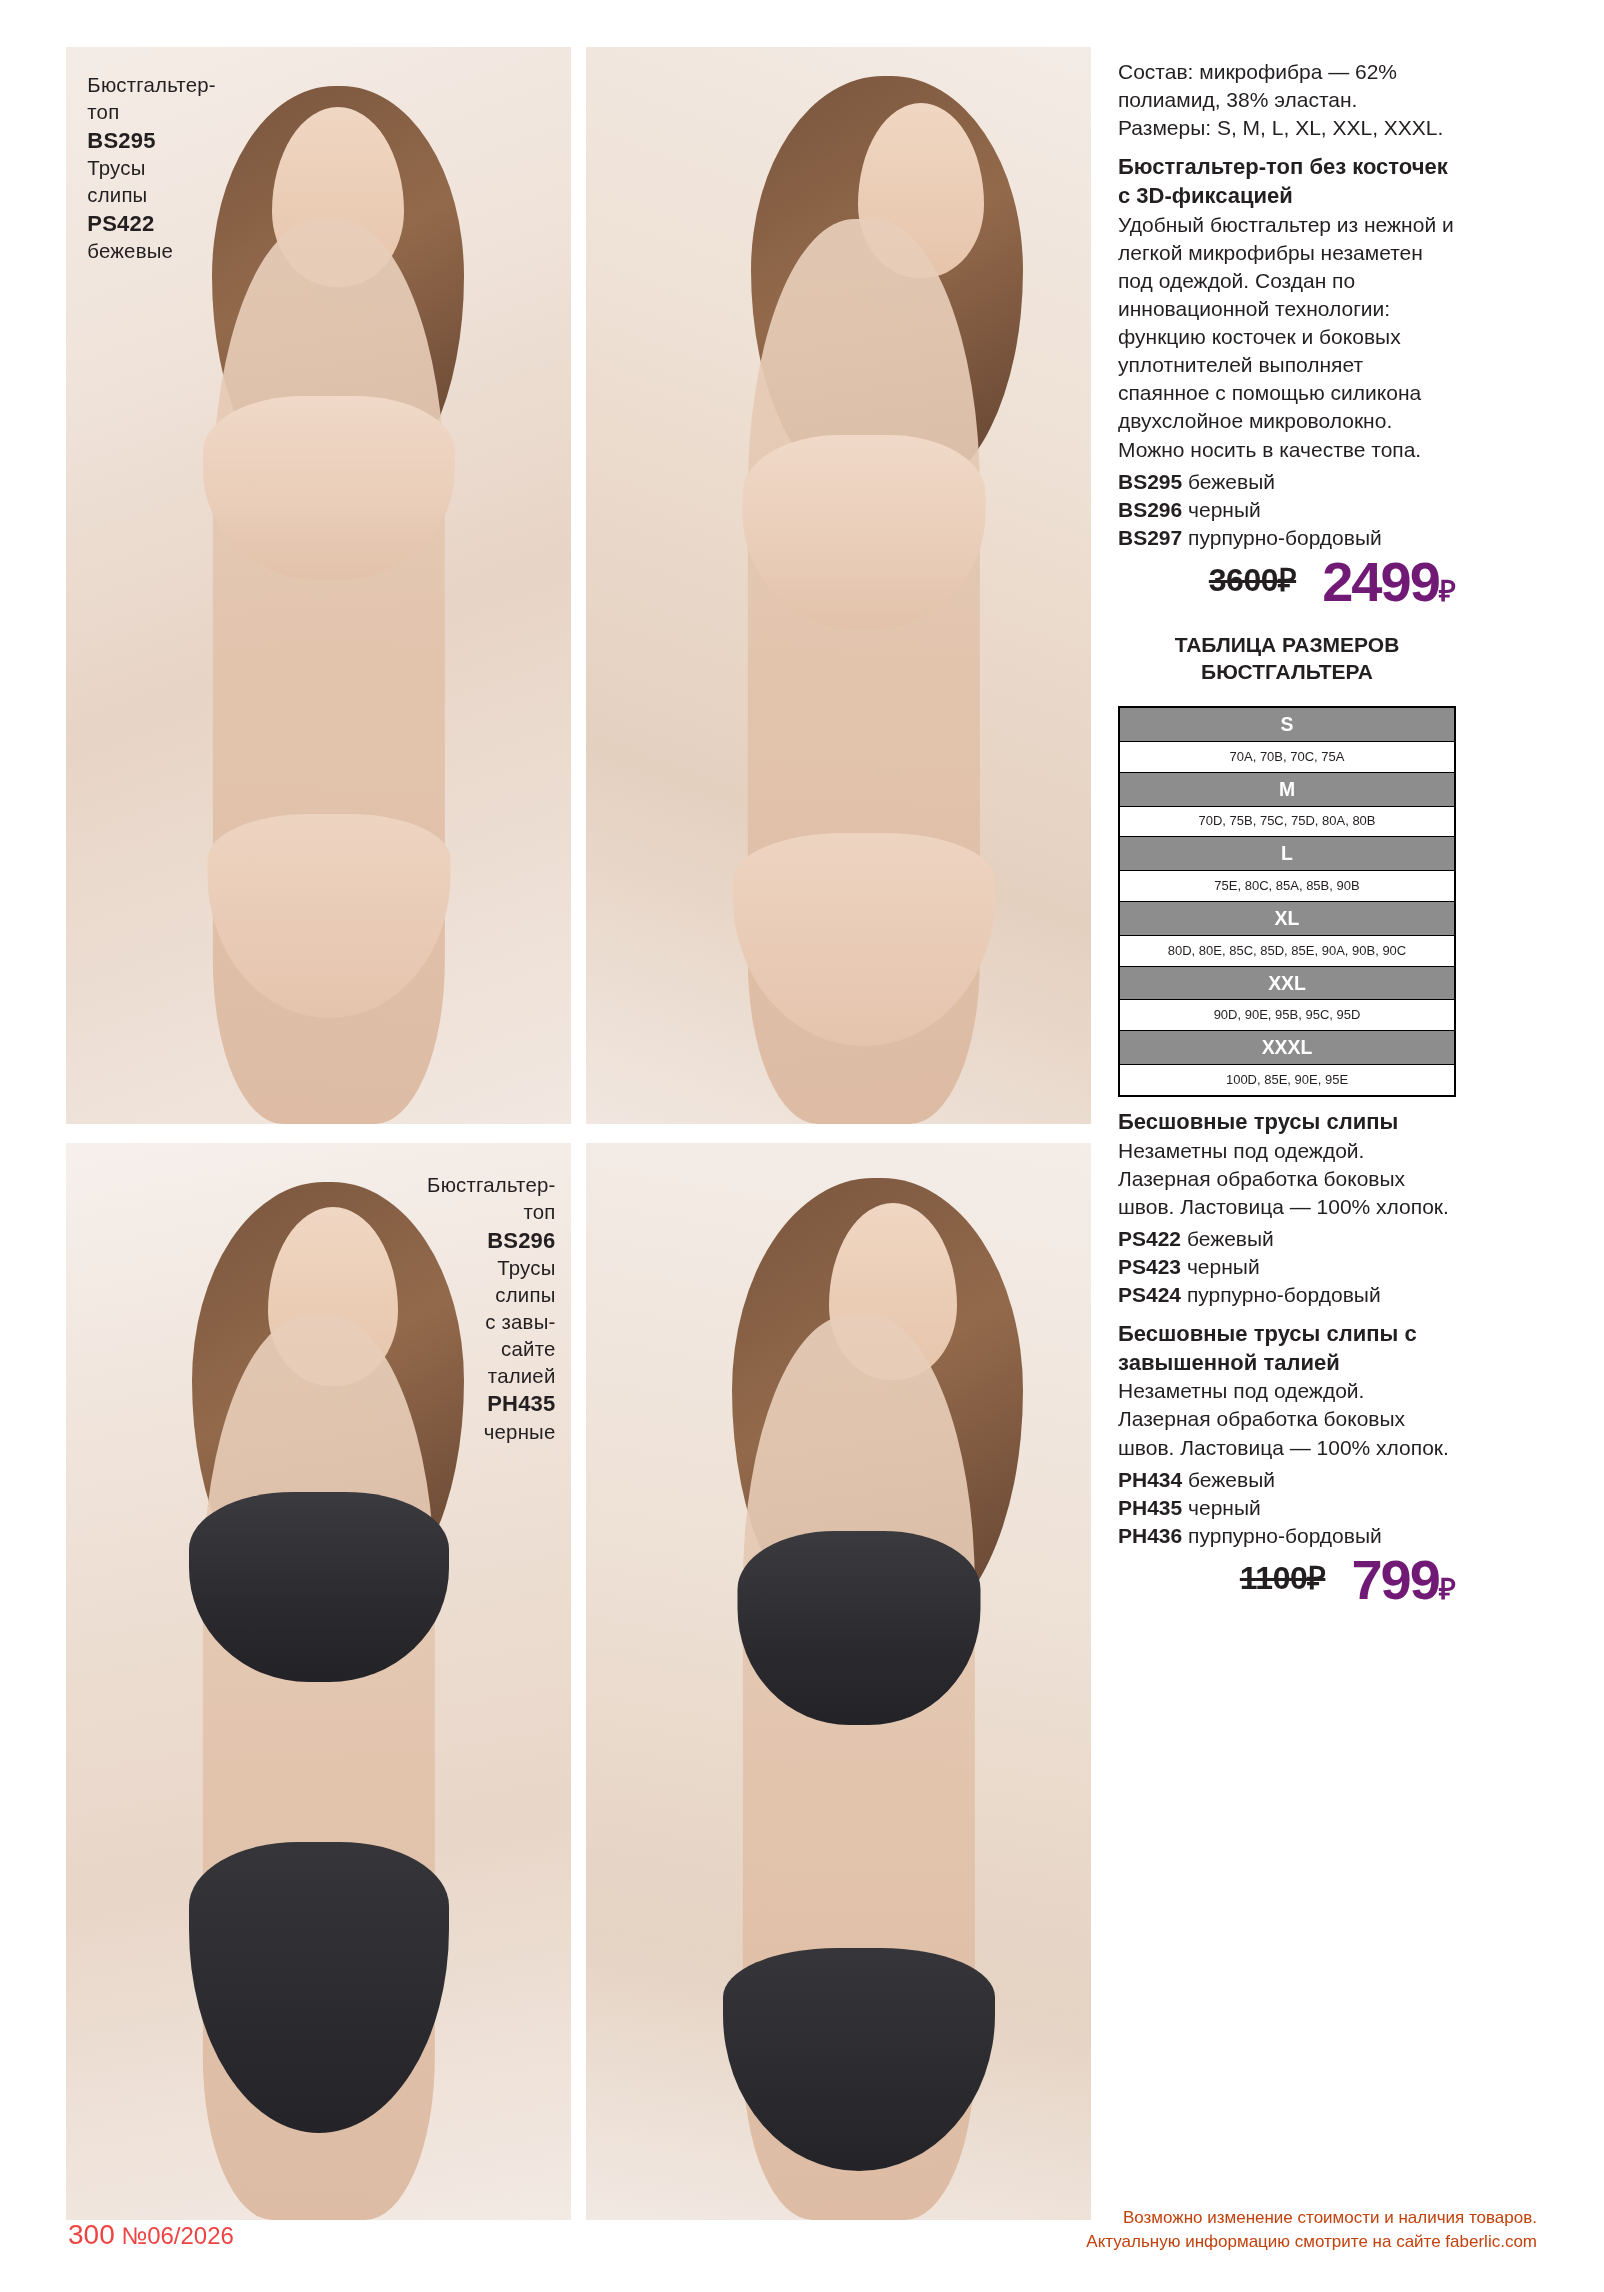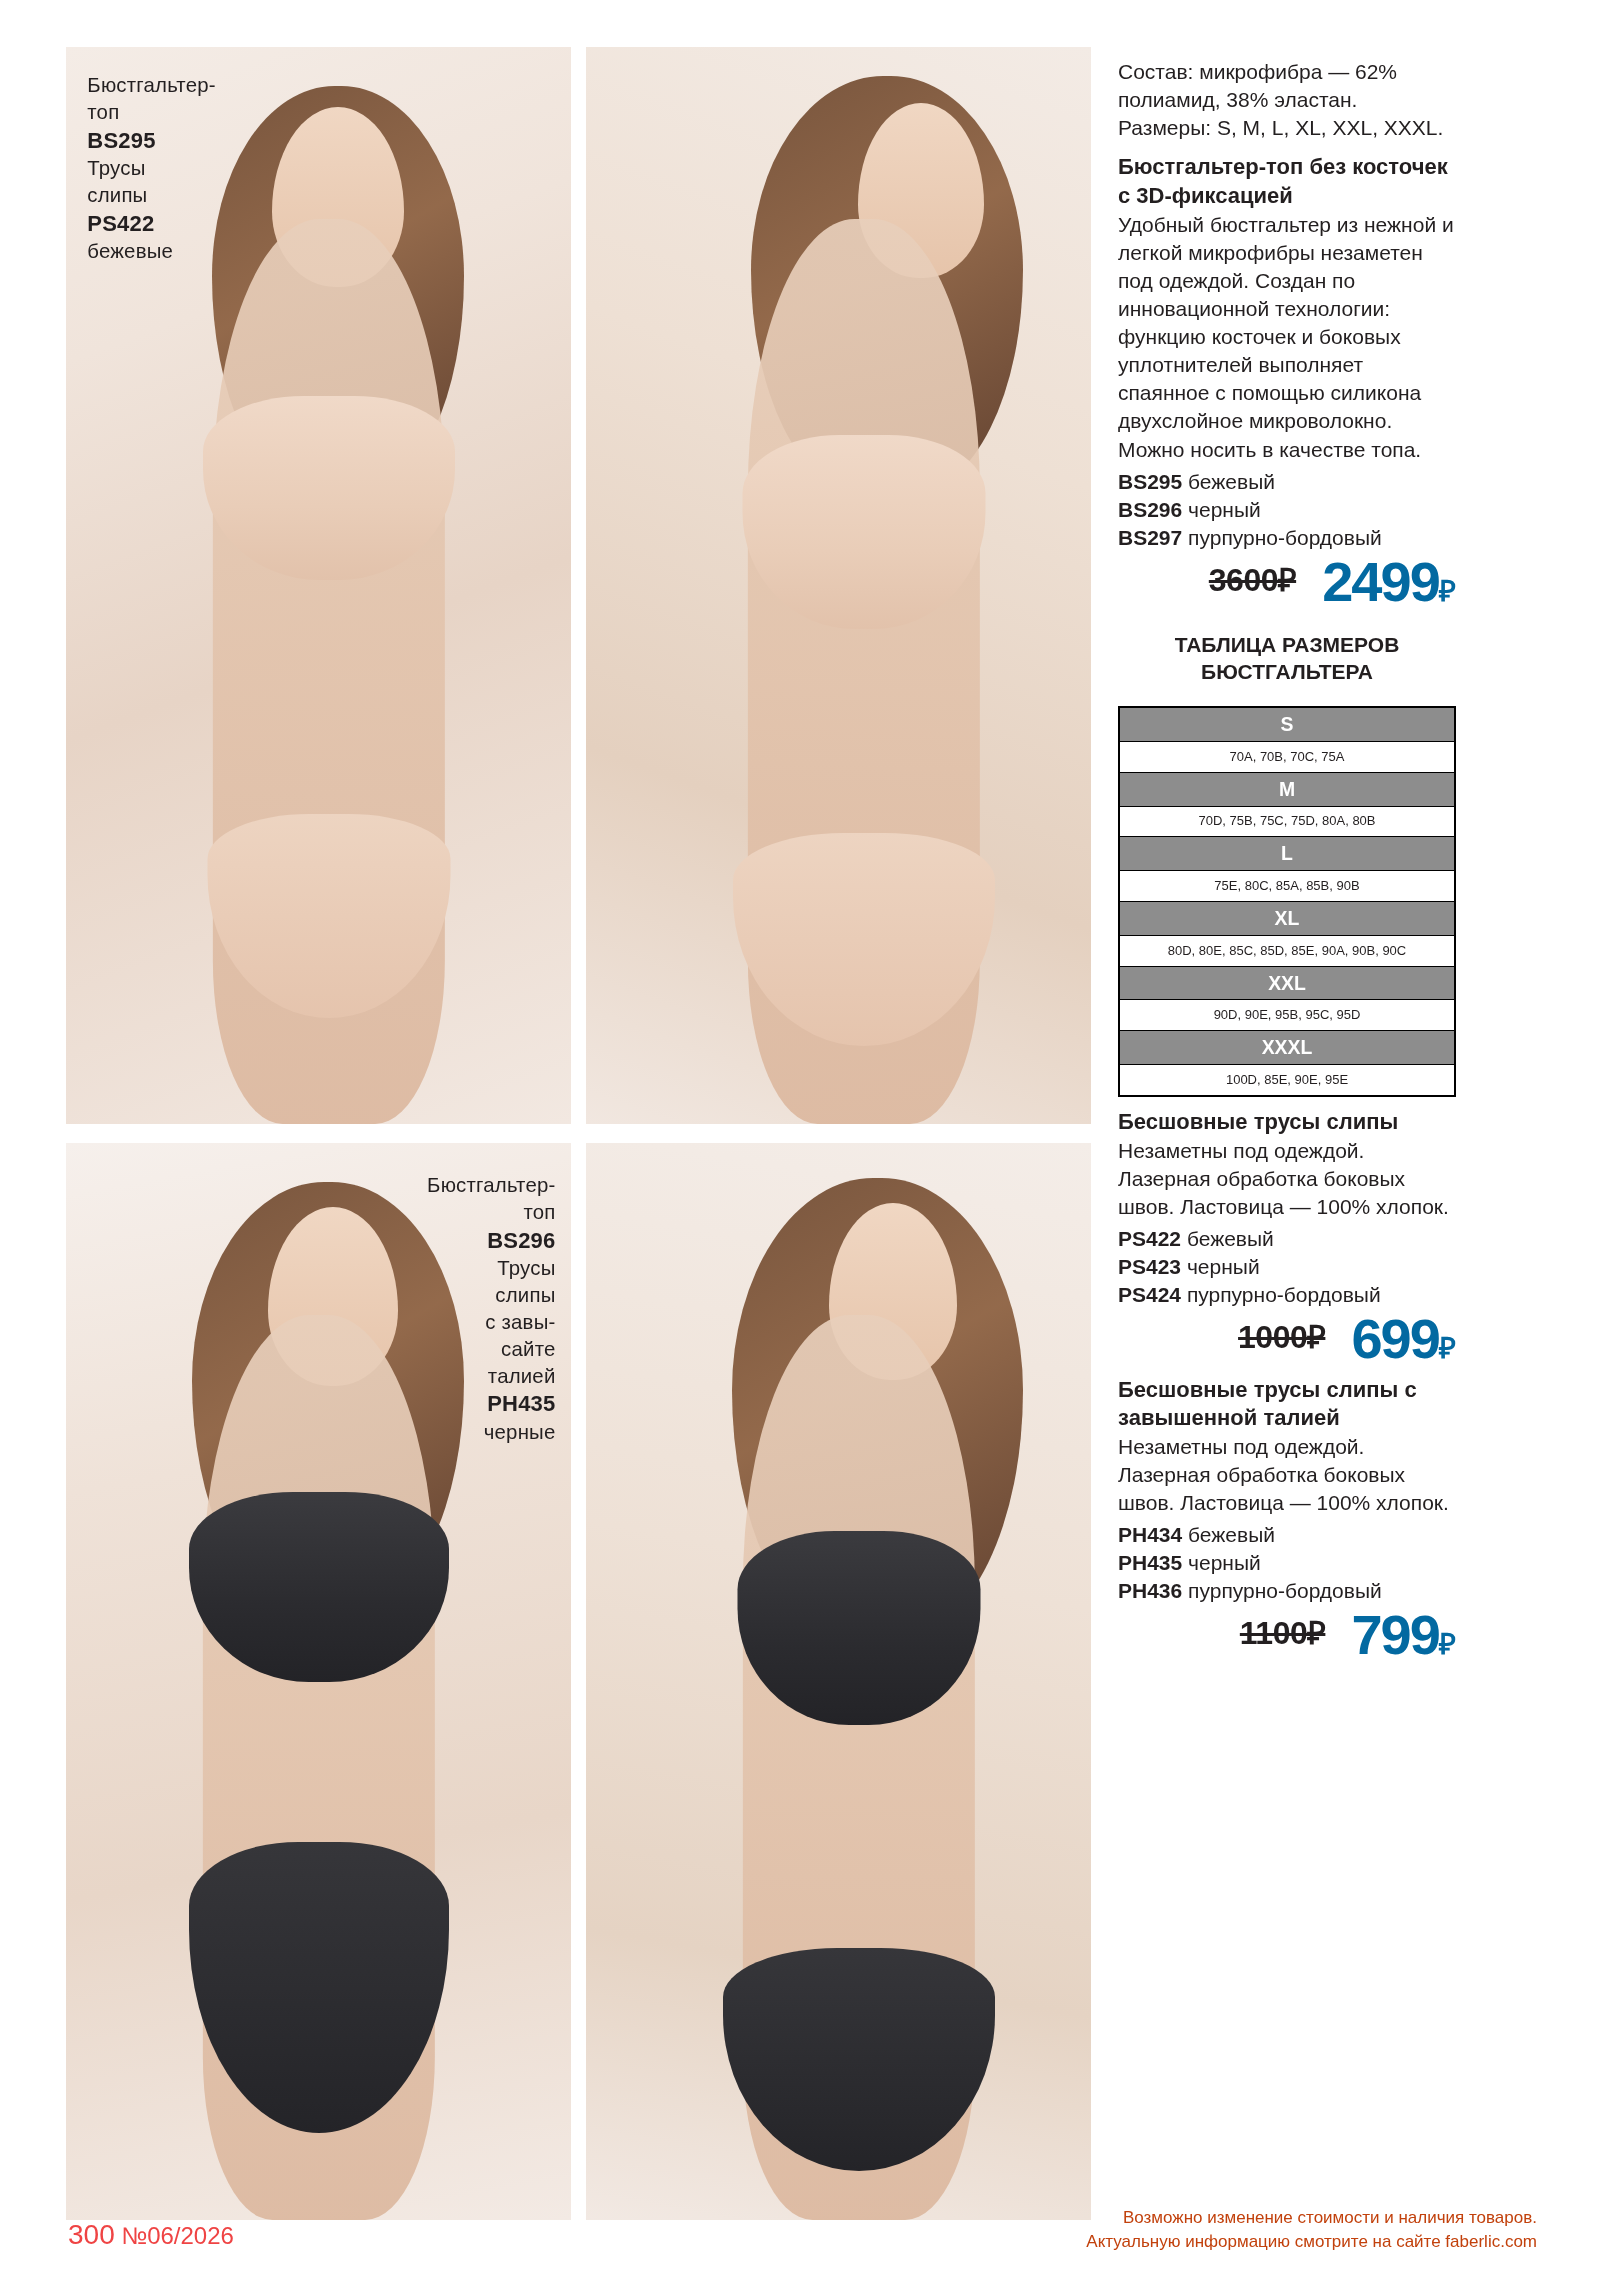--- a/index.html
+++ b/index.html
@@ -119,21 +119,21 @@
     font-size: 32px;
     font-weight: 700;
     color: #231f20;
     text-decoration: line-through;
     letter-spacing: -0.5px;
     padding-bottom: 5.8px;
   }
   .new {
     font-size: 56px;
     font-weight: 700;
-    color: #0369a1;
+    color: #701a75;
     letter-spacing: -1.9px;
     line-height: .92;
   }
   .new .cur { font-size: 29px; letter-spacing: 0; }
 
   
   .sizes {
     margin-top: 21.3px;
     border: 2.9px solid #000;
     width: 100%;
@@ -298,24 +298,20 @@
     <span>бежевый</span>
   </div>
   <div>
     <span class="code">PS423</span>
     <span>черный</span>
   </div>
   <div>
     <span class="code">PS424</span>
     <span>пурпурно-бордовый</span>
   </div>
-  <div class="price-row">
-    <span class="old">1000₽</span>
-    <span class="new"><span>699</span><span class="cur">₽</span></span>
-  </div>
 
   <div class="hd sp">Бесшовные трусы слипы с завышенной талией</div>
   <div class="blk">Незаметны под одеждой. Лазерная обработка боковых швов. Ластовица — 100% хлопок.</div>
   <div>
     <span class="code">PH434</span>
     <span>бежевый</span>
   </div>
   <div>
     <span class="code">PH435</span>
     <span>черный</span>

